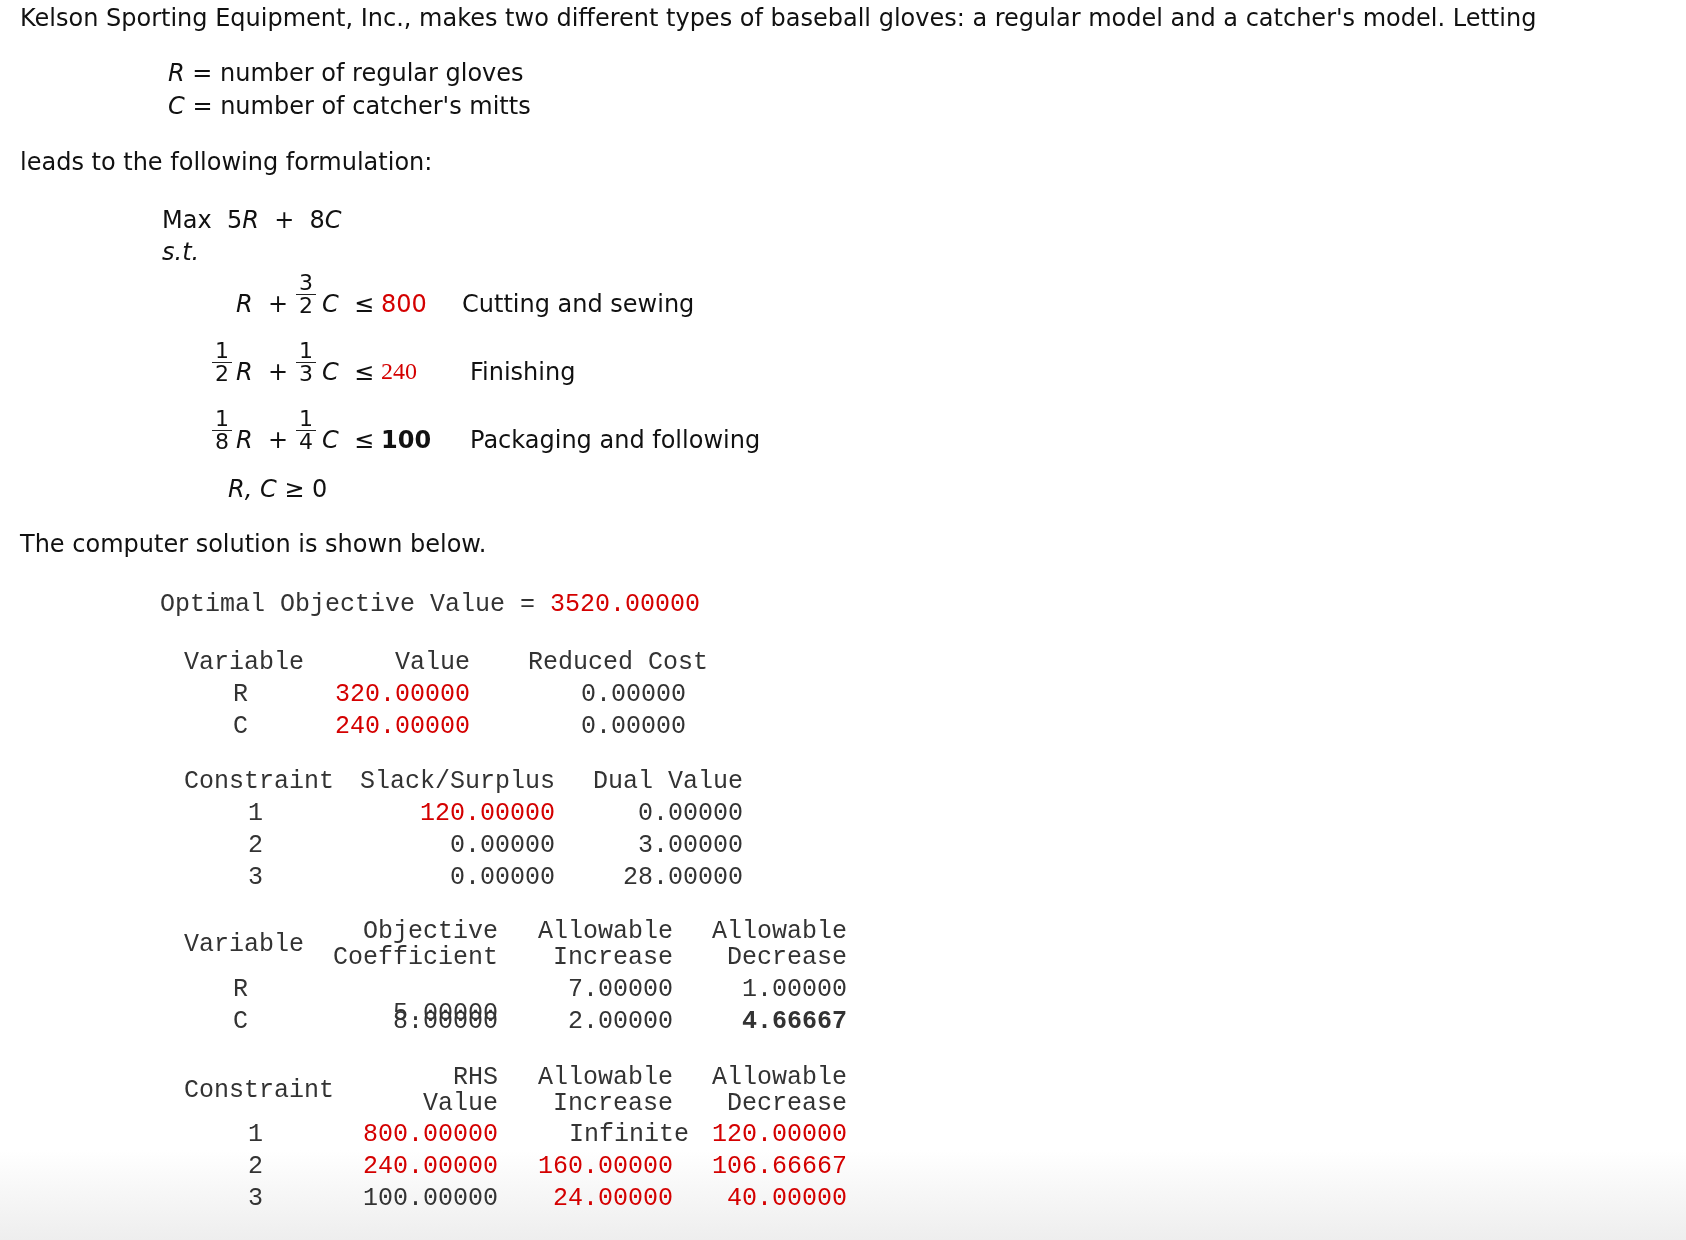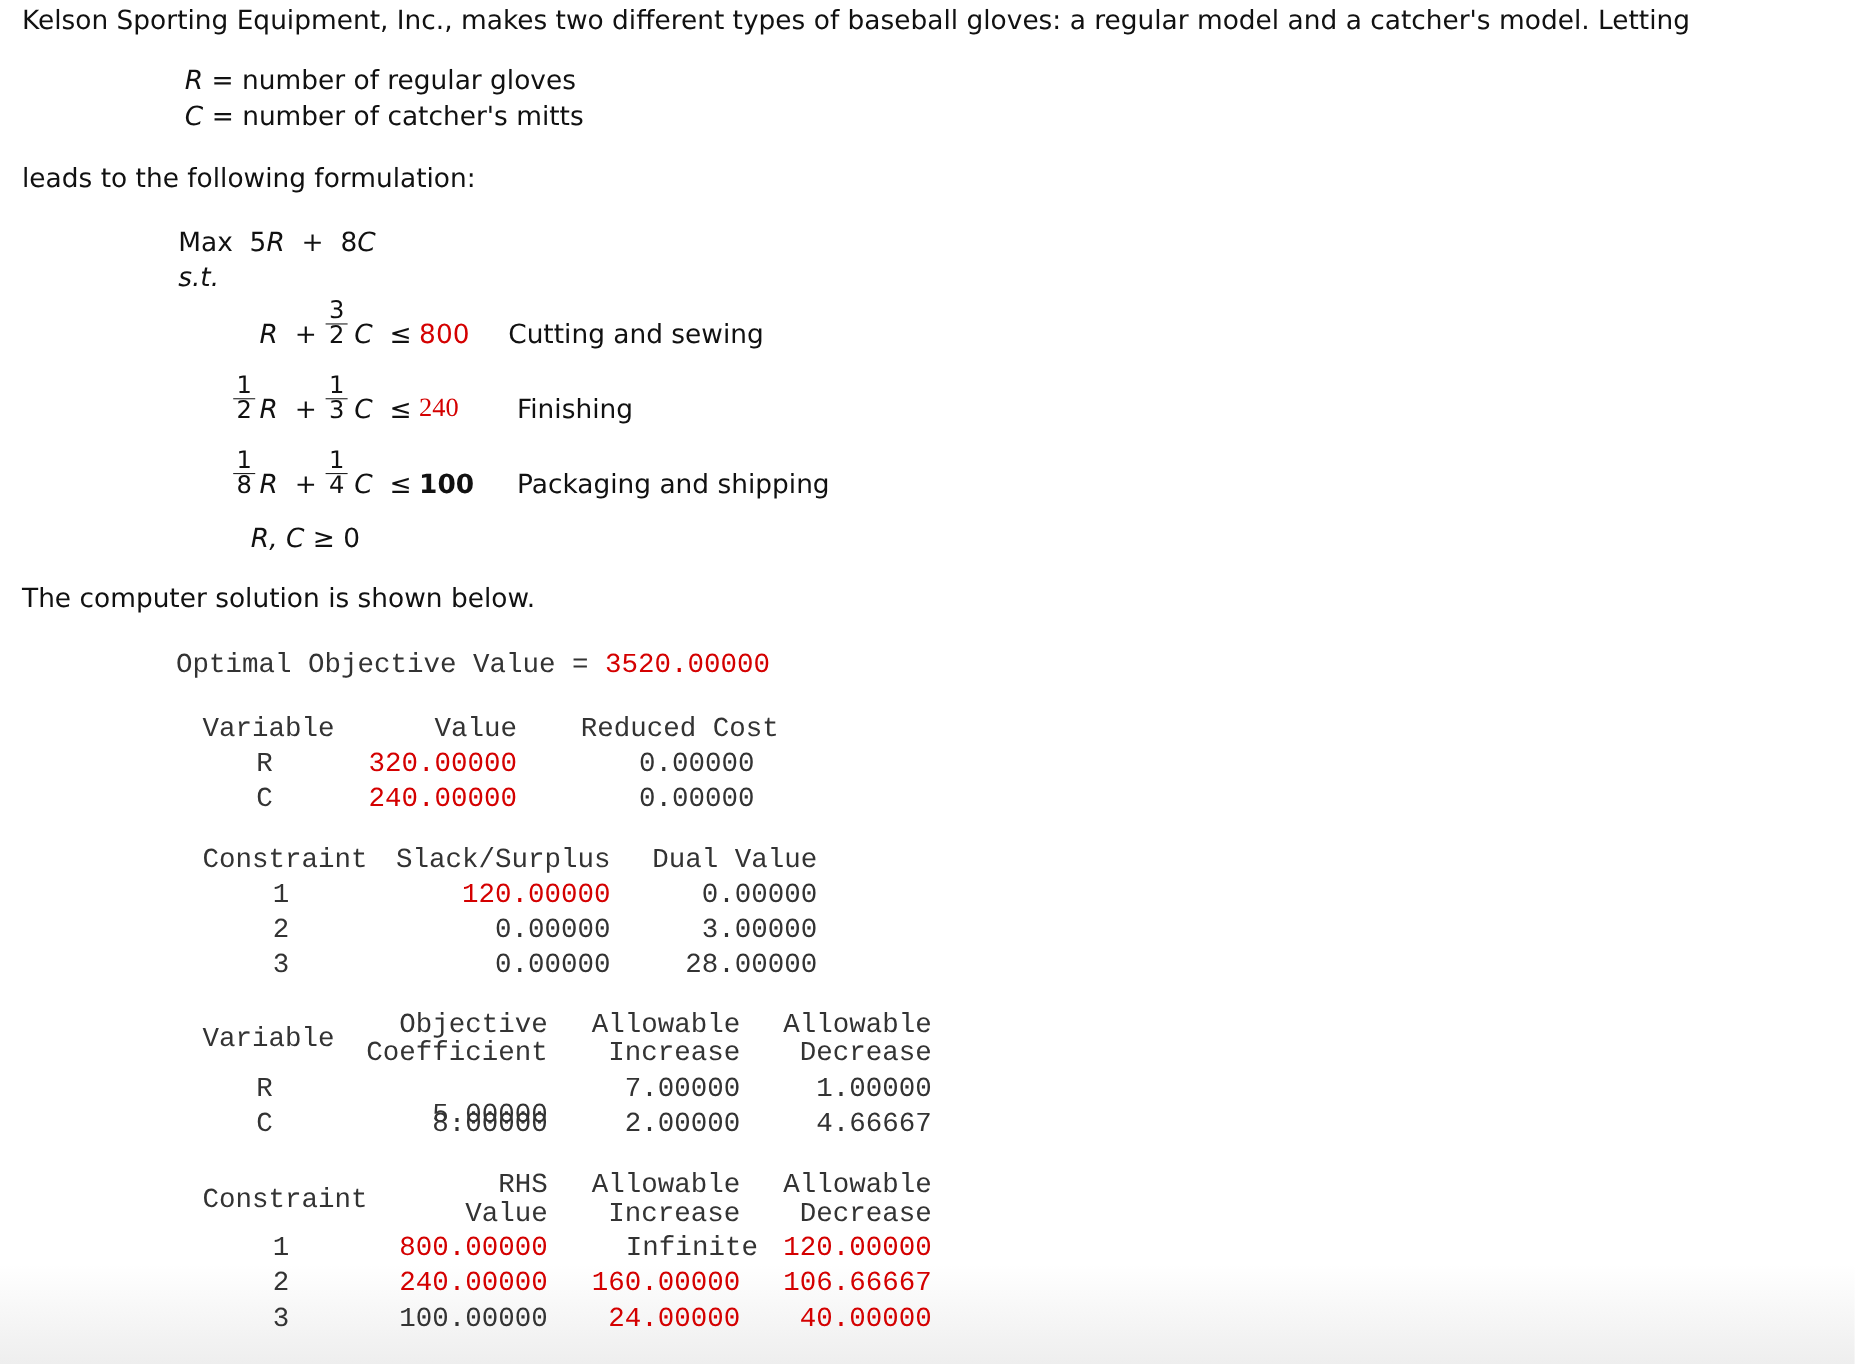--- a/index.html
+++ b/index.html
@@ -63,21 +63,21 @@
       <span class="num">1</span>
       <span class="den">8</span>
     </div>
   <div class="abs t" style="left:236px;top:426px;"><i class="v">R</i> &nbsp;+</div>
   <div class="frac" style="left:296px;top:408px;">
       <span class="num">1</span>
       <span class="den">4</span>
     </div>
   <div class="abs t" style="left:322px;top:426px;"><i class="v">C</i> &nbsp;≤</div>
   <div class="abs t" style="left:381px;top:426px;font-weight:bold;">100</div>
-  <div class="abs t" style="left:470px;top:426px;">Packaging and shipping</div>
+  <div class="abs t" style="left:470px;top:426px;">Packaging and following</div>
 </div>
 
 <div class="abs t" style="left:228px;top:475px;"><i class="v">R,  C</i> <span>≥ 0</span></div>
 
 <div class="abs t" style="left:20px;top:530px;">The computer solution is shown below.</div>
 
 <div class="abs mono" style="left:160px;top:590px;"><span>Optimal Objective Value =</span> <span class="red">3520.00000</span></div>
 
 <div>
   <div class="abs mono" style="left:184px;top:648px;">Variable</div>
@@ -119,21 +119,21 @@
   <div class="abs mono r" style="left:700px;top:943px;width:147px;">Decrease</div>
 
   <div class="abs mono" style="left:233px;top:975px;">R</div>
   <div class="abs mono r" style="left:330px;top:975px;width:168px;margin-top:24px;">5.00000</div>
   <div class="abs mono r" style="left:520px;top:975px;width:153px;">7.00000</div>
   <div class="abs mono r" style="left:700px;top:975px;width:147px;">1.00000</div>
 
   <div class="abs mono" style="left:233px;top:1007px;">C</div>
   <div class="abs mono r" style="left:330px;top:1007px;width:168px;">8.00000</div>
   <div class="abs mono r" style="left:520px;top:1007px;width:153px;">2.00000</div>
-  <div class="abs mono r" style="left:700px;top:1007px;width:147px;">4.66667</div>
+  <div class="abs mono r" style="left:700px;top:1007px;width:147px;font-weight:bold;">4.66667</div>
 </div>
 
 <div>
   <div class="abs mono" style="left:184px;top:1076px;">Constraint</div>
   <div class="abs mono r" style="left:330px;top:1063px;width:168px;">RHS</div>
   <div class="abs mono r" style="left:330px;top:1089px;width:168px;">Value</div>
   <div class="abs mono r" style="left:520px;top:1063px;width:153px;">Allowable</div>
   <div class="abs mono r" style="left:520px;top:1089px;width:153px;">Increase</div>
   <div class="abs mono r" style="left:700px;top:1063px;width:147px;">Allowable</div>
   <div class="abs mono r" style="left:700px;top:1089px;width:147px;">Decrease</div>

